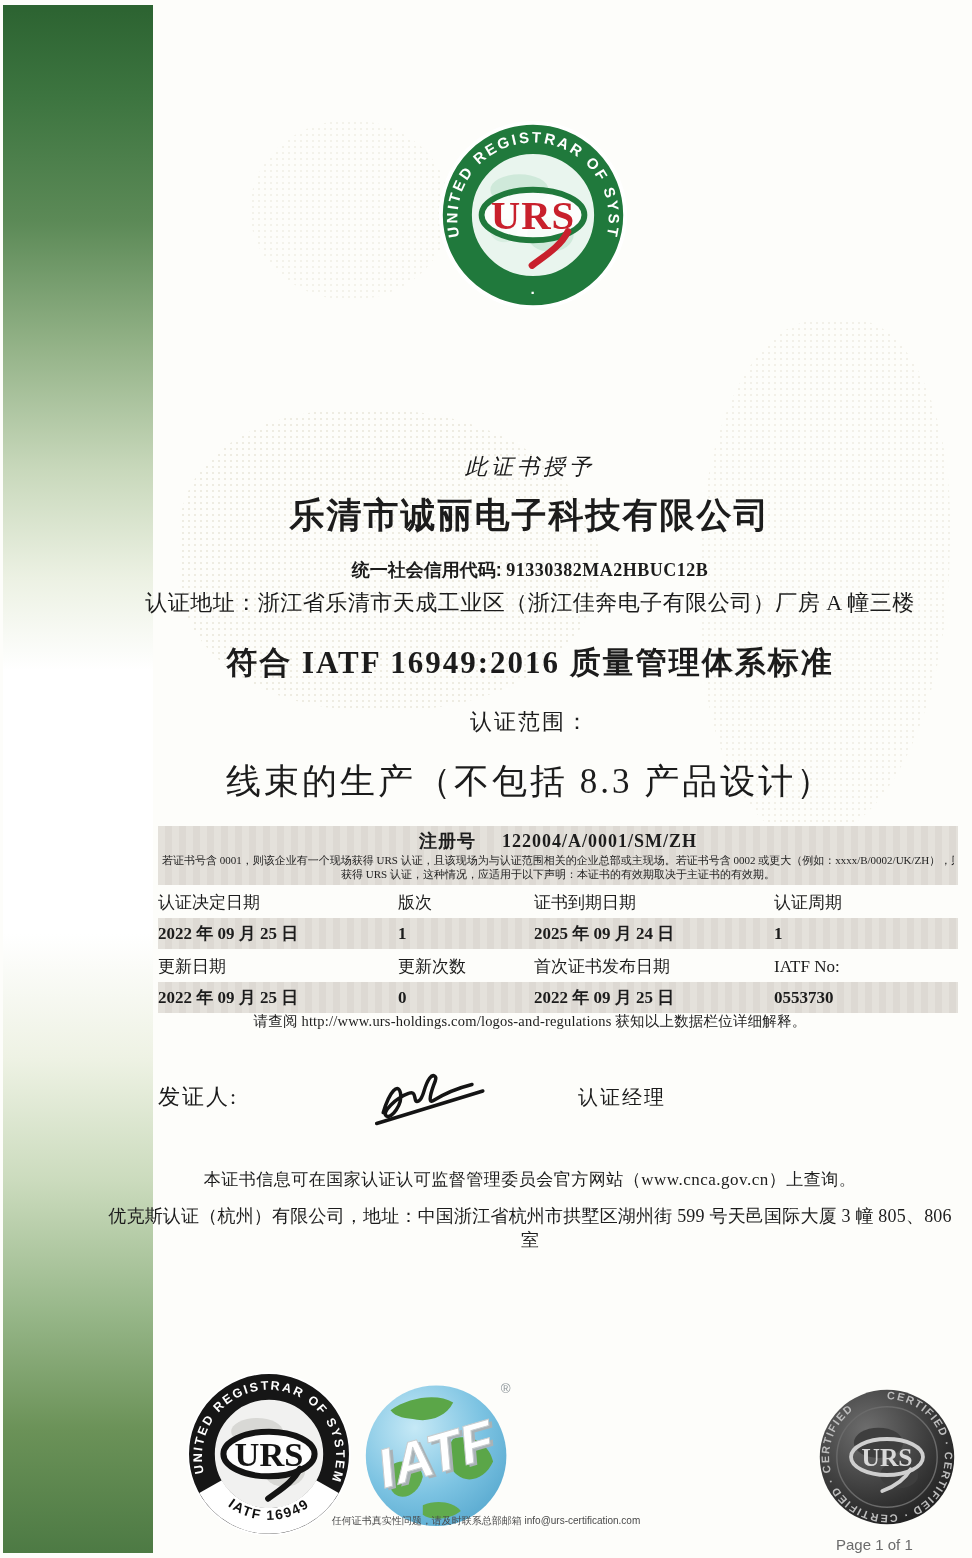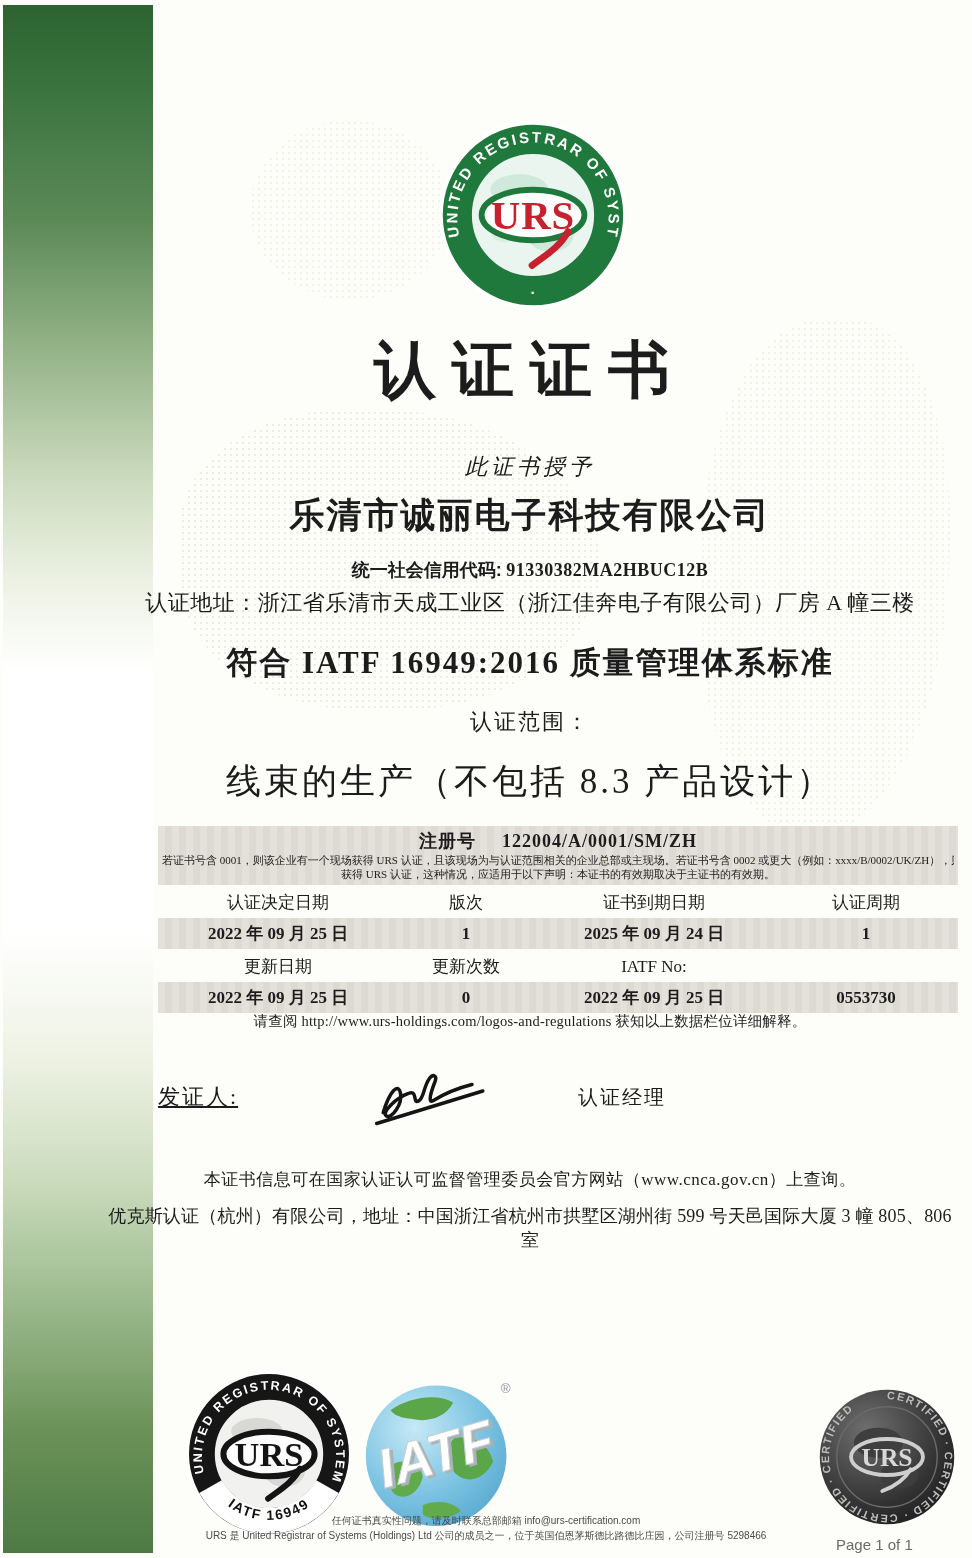--- a/index.html
+++ b/index.html
@@ -42,29 +42,29 @@
   .scope{top:758px;font-size:35px;letter-spacing:3px;}
 
   .graybg{background:repeating-linear-gradient(90deg,#e4e1db 0 7px,#ddd9d3 7px 14px);}
   .reg-band{left:158px;top:826px;width:800px;padding:3px 4px;text-align:center;box-sizing:border-box;}
   .reg-line{font-size:18px;font-weight:bold;letter-spacing:1px;}
   .reg-line .num{margin-left:26px;}
   .reg-note{font-size:11px;line-height:1.3;white-space:nowrap;overflow:hidden;color:#222;}
 
   .cert-table{left:158px;top:888px;width:800px;font-size:17px;}
   .trow{display:grid;grid-template-columns:30% 17% 30% 23%;align-items:center;}
-  .trow div{text-align:center;}
+  .trow div{text-align:left;}
   .th{height:30px;line-height:30px;}
   .tv{height:31px;line-height:31px;font-weight:bold;}
   .tv-row{margin-bottom:3px;}
 
   .lookup{top:1012px;font-size:14.5px;letter-spacing:.2px;}
 
   .sig-row{left:100px;top:1048px;width:860px;height:100px;}
-  .issuer-label{position:absolute;left:58px;top:34px;font-size:22px;letter-spacing:2px;text-decoration:underline;}
+  .issuer-label{position:absolute;left:58px;top:34px;font-size:22px;letter-spacing:2px;}
   .signature{position:absolute;left:268px;top:4px;}
   .issuer-title{position:absolute;left:478px;top:36px;font-size:20px;letter-spacing:2px;}
 
   .verify{top:1168px;font-size:17px;letter-spacing:.5px;}
   .issuer-address{top:1204px;font-size:18px;letter-spacing:.2px;}
 
   .seal-black{left:183px;top:1368px;}
   .seal-globe{left:362px;top:1372px;}
   .seal-metal{left:816px;top:1386px;}
 
@@ -99,21 +99,20 @@
       <text font-size="15.5" font-weight="bold" fill="#ffffff" letter-spacing="2.5">
         <textPath href="#arc-top-1" startOffset="2%">UNITED REGISTRAR OF SYSTEMS</textPath>
       </text>
       <text x="100" y="186" text-anchor="middle" font-size="16" font-weight="bold" fill="#ffffff">·</text>
       <ellipse cx="100" cy="100" rx="53" ry="26" fill="rgba(255,255,255,.85)" stroke="#20793c" stroke-width="6"></ellipse>
       <path d="M 136,117 C 128,133 112,142 99,152" stroke="#c8202c" stroke-width="7" fill="none" stroke-linecap="round"></path>
       <text class="serif" x="100" y="114" text-anchor="middle" font-size="42" font-weight="bold" fill="#c8202c" letter-spacing="1">URS</text>
     </svg>
   </div>
 
-  <div class="abs center-col title">认证证书</div>
   <div class="abs center-col awarded">此证书授予</div>
   <div class="abs center-col company-name">乐清市诚丽电子科技有限公司</div>
 
   <div class="abs center-col credit">
     <span class="lbl">统一社会信用代码:</span>
     <span class="val">91330382MA2HBUC12B</span>
   </div>
 
   <div class="abs center-col address">
     <span>认证地址：</span><span>浙江省乐清市天成工业区（浙江佳奔电子有限公司）厂房 A 幢三楼</span>
@@ -140,20 +139,21 @@
     </div>
     <div class="trow graybg tv-row">
       <div class="tv">2022 年 09 月 25 日</div>
       <div class="tv">1</div>
       <div class="tv">2025 年 09 月 24 日</div>
       <div class="tv">1</div>
     </div>
     <div class="trow">
       <div class="th">更新日期</div>
       <div class="th">更新次数</div>
+      <div class="th">首次证书发布日期</div>
       <div class="th">IATF No:</div>
     </div>
     <div class="trow graybg">
       <div class="tv">2022 年 09 月 25 日</div>
       <div class="tv">0</div>
       <div class="tv">2022 年 09 月 25 日</div>
       <div class="tv">0553730</div>
     </div>
   </div>
 
@@ -232,17 +232,16 @@
         <textPath href="#circ-3">CERTIFIED · CERTIFIED · CERTIFIED · CERTIFIED</textPath>
       </text>
       <ellipse cx="75" cy="75" rx="38" ry="19" fill="none" stroke="#cfcfcf" stroke-width="4"></ellipse>
       <path d="M 100,88 C 93,100 81,107 70,111" stroke="#cfcfcf" stroke-width="4" fill="none" stroke-linecap="round"></path>
       <text class="serif" x="75" y="84" text-anchor="middle" font-size="27" font-weight="bold" fill="#d8d8d8">URS</text>
     </svg>
   </div>
 
   <div class="abs footer">
     <div>任何证书真实性问题，请及时联系总部邮箱 info@urs-certification.com</div>
-    <div>URS 是 United Registrar of Systems (Holdings) Ltd 公司的成员之一，位于英国伯恩茅斯德比路德比庄园，公司注册号 5298466</div>
   </div>
   <div class="abs page-num">Page 1 of 1</div>
 
 </div>
 
 </body></html>

